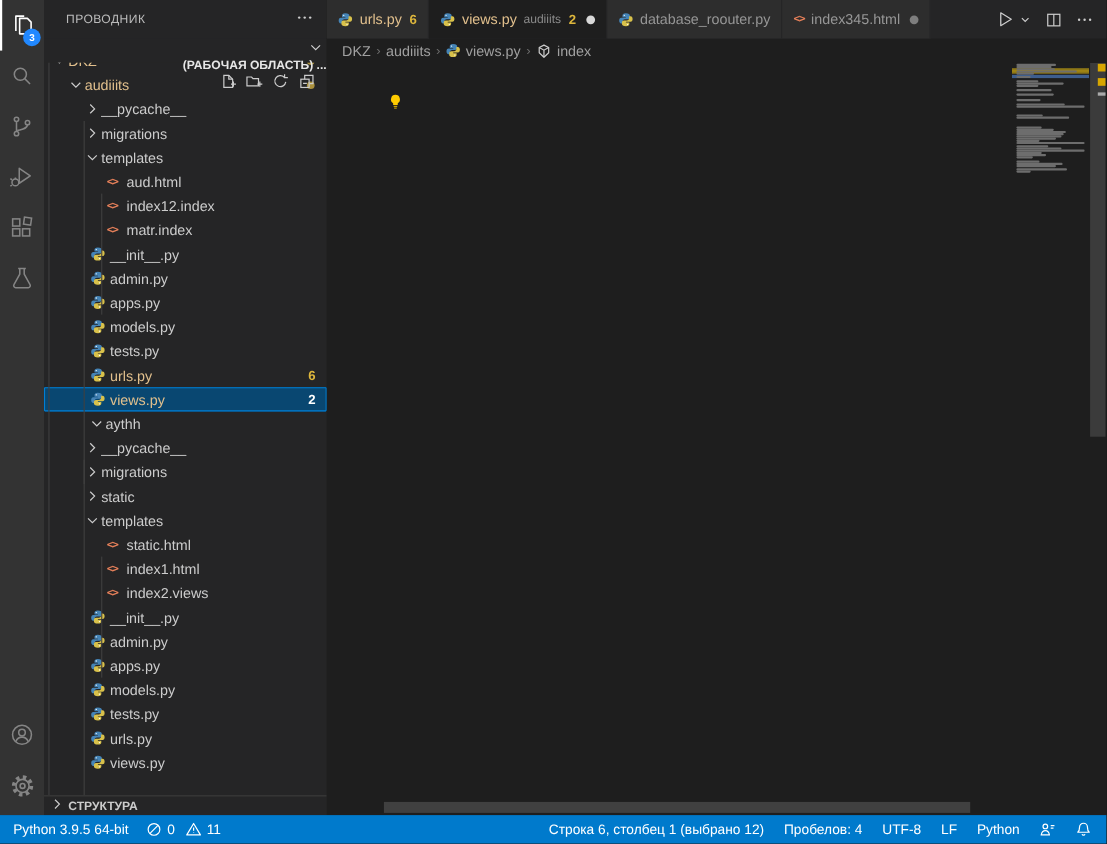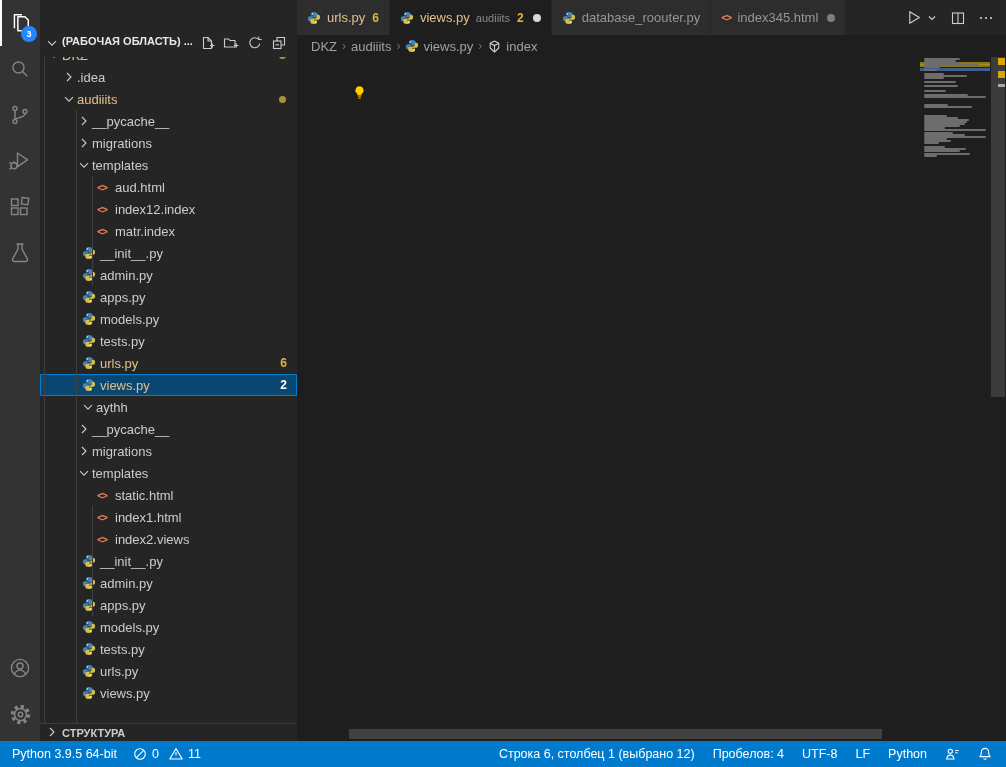--- a/index.html
+++ b/index.html
@@ -17,21 +17,21 @@
   .act-badge { position:absolute; right:3px; bottom:4px; min-width:16px; height:16px; border-radius:9px;
     background:#2188ff; color:#fff; font-size:9px; display:flex; align-items:center; justify-content:center; font-weight:bold; }
   #act-bottom { position:absolute; bottom:4px; left:0; width:40px; }
 
   
   #sidebar { left:40px; top:0; width:257px; height:741px; background:#252526; overflow:hidden; z-index:10; }
   #sb-title { position:absolute; left:0; top:0; width:100%; height:35px; display:flex; align-items:center;
     padding:0 12px 0 20px; color:#bbbbbb; font-size:11px; letter-spacing:.4px; }
   #sb-title-more { margin-left:auto; cursor:pointer; }
   #ws-header { position:absolute; left:0; top:35px; width:100%; height:22px; background:#252526; z-index:6;
-    display:flex; align-items:flex-start; color:#e7e7e7; font-size:11px; font-weight:bold; padding-left:4px; }
+    display:flex; align-items:flex-end; color:#e7e7e7; font-size:11px; font-weight:bold; padding-left:4px;flex-direction:column; }
   #ws-header .chev { margin-right:2px; }
   #ws-actions { margin-left:auto; display:flex; gap:8px; padding-right:10px; }
   #ws-actions span { cursor:pointer; display:flex; }
   svg.mini { stroke:#cccccc; fill:none; stroke-width:1.1; }
   #tree { position:absolute; left:0; top:44px; width:100%; z-index:2; }
   .trow { position:relative; height:22px; display:flex; align-items:center; font-size:13px; color:#cccccc; cursor:pointer; white-space:nowrap; }
   .trow.sel { background:#094771; outline:1px solid #007fd4; outline-offset:-1px; }
   .trow .chev { display:flex; width:16px; flex:none; }
   .trow .ficon { display:flex; width:18px; flex:none; align-items:center; }
   .trow .lbl.modified { color:#e2c08d; }
@@ -144,41 +144,41 @@
           <svg width="25" height="25" viewBox="0 0 24 24">
             <circle cx="12" cy="12" r="7.6" stroke-width="3.4" stroke-dasharray="3 2.97"></circle>
             <circle cx="12" cy="12" r="5.7"></circle>
             <circle cx="12" cy="12" r="2.1"></circle>
           </svg>
         </div>
       </div>
   </div>
 
   <div id="sidebar" class="abs">
+    <div id="sb-title">
+      <span>ПРОВОДНИК</span>
+      <span id="sb-title-more"><svg class="mini" width="16" height="16" viewBox="0 0 16 16">
+            <circle cx="3" cy="8" r="1.1" fill="#cccccc" stroke="none"></circle>
+            <circle cx="8" cy="8" r="1.1" fill="#cccccc" stroke="none"></circle>
+            <circle cx="13" cy="8" r="1.1" fill="#cccccc" stroke="none"></circle>
+          </svg></span>
+    </div>
     <div id="tree">
         <div class="trow" style="padding-left: 6px;">
           <span class="chev">
             <svg class="mini" width="16" height="16" viewBox="0 0 16 16">
               <path d="M4 6.2l4 4 4-4"></path>
             </svg>
           </span>
           <span class="lbl modified">DKZ</span>
           <span class="gitdot"></span>
         </div>
         <div class="trow" style="padding-left: 21px;">
           <span class="chev">
             <svg class="mini" width="16" height="16" viewBox="0 0 16 16">
-              <path d="M6 4l4 4-4 4"></path>
-            </svg>
-          </span>
-          <span class="lbl">.idea</span>
-        </div>
-        <div class="trow" style="padding-left: 21px;">
-          <span class="chev">
-            <svg class="mini" width="16" height="16" viewBox="0 0 16 16">
               <path d="M4 6.2l4 4 4-4"></path>
             </svg>
           </span>
           <span class="lbl modified">audiiits</span>
           <span class="gitdot"></span>
         </div>
         <div class="trow" style="padding-left: 36px;">
           <span class="chev">
             <svg class="mini" width="16" height="16" viewBox="0 0 16 16">
               <path d="M6 4l4 4-4 4"></path>
@@ -315,20 +315,28 @@
           </span>
           <span class="lbl">__pycache__</span>
         </div>
         <div class="trow" style="padding-left: 36px;">
           <span class="chev">
             <svg class="mini" width="16" height="16" viewBox="0 0 16 16">
               <path d="M6 4l4 4-4 4"></path>
             </svg>
           </span>
           <span class="lbl">migrations</span>
+        </div>
+        <div class="trow" style="padding-left: 36px;">
+          <span class="chev">
+            <svg class="mini" width="16" height="16" viewBox="0 0 16 16">
+              <path d="M6 4l4 4-4 4"></path>
+            </svg>
+          </span>
+          <span class="lbl">static</span>
         </div>
         <div class="trow" style="padding-left: 36px;">
           <span class="chev">
             <svg class="mini" width="16" height="16" viewBox="0 0 16 16">
               <path d="M4 6.2l4 4 4-4"></path>
             </svg>
           </span>
           <span class="lbl">templates</span>
         </div>
         <div class="trow" style="padding-left: 57px;">

